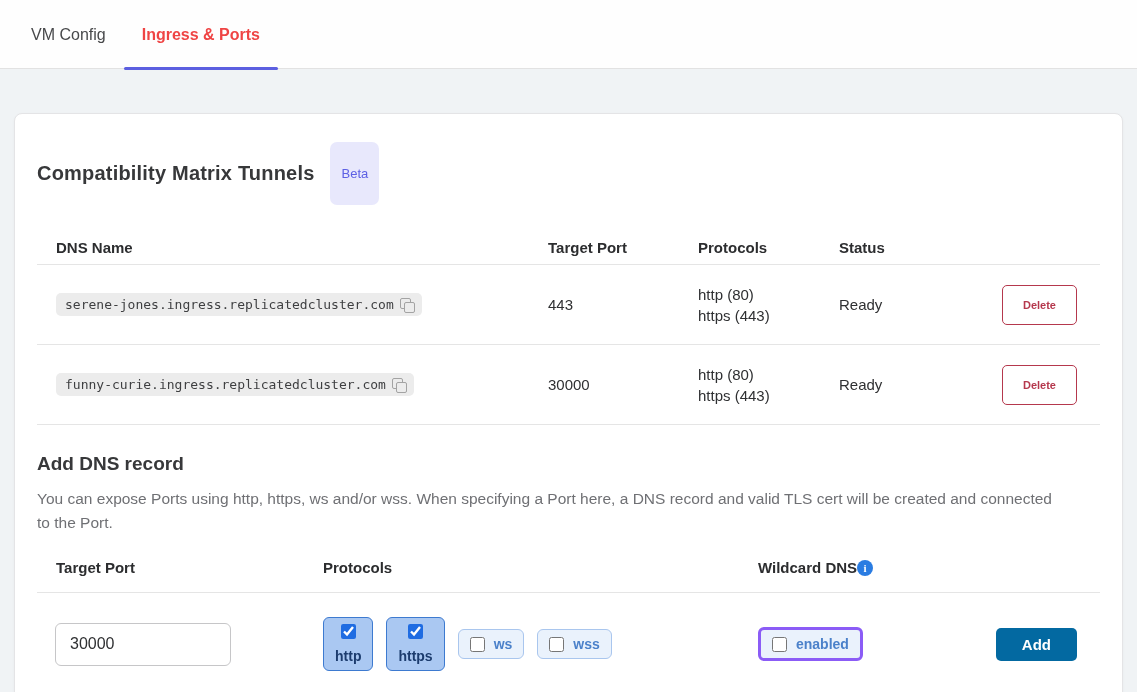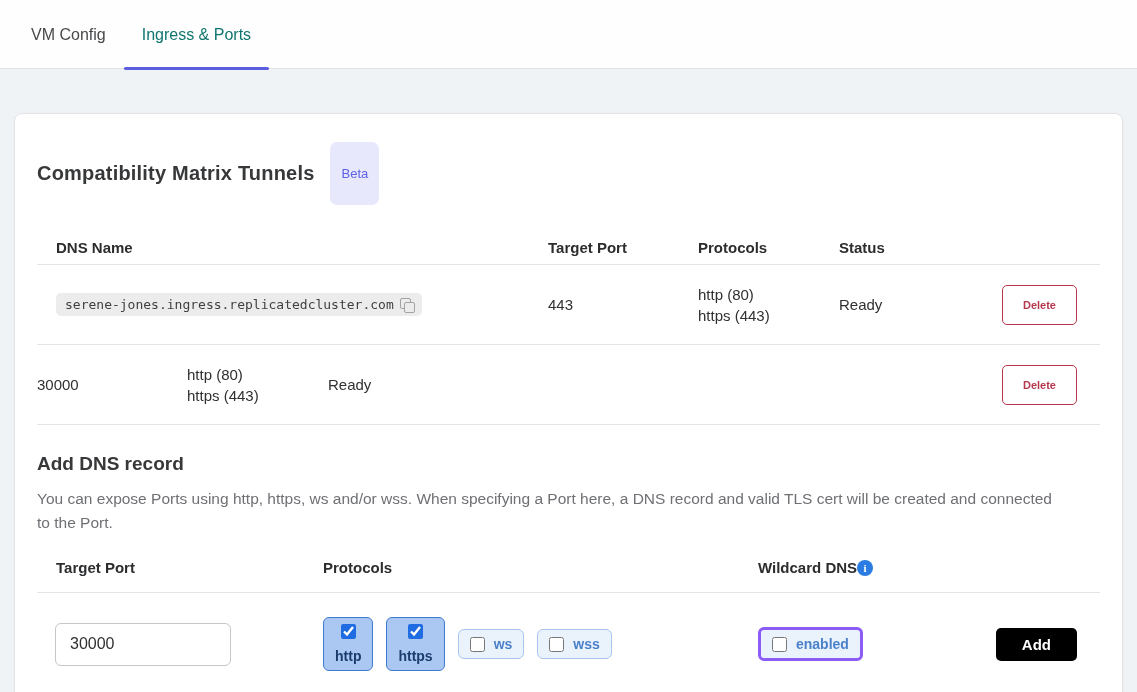--- a/index.html
+++ b/index.html
@@ -21,22 +21,22 @@
     border-bottom: 1px solid #e2e2e2;
   }
   .tab {
     font-size: 16px;
     padding: 0 18px 24px 18px;
     color: #48494b;
     cursor: pointer;
     position: relative;
   }
   .tab.active {
-    color: #0f766e;
-    font-weight: 400;
+    color: #ef4444;
+    font-weight: 700;
   }
   .tab.active::after {
     content: "";
     position: absolute;
     left: 0; right: 0; bottom: -2px;
     height: 3px;
     background: #5c5fe0;
     border-radius: 2px;
   }
 
@@ -181,21 +181,21 @@
     accent-color: #1f6ce2;
     cursor: pointer;
   }
   .check-pill.checked   { background: #aac8f2; border: 1px solid #3d7ad0; color: #1c3c6e; flex-direction: column; }
   .check-pill.unchecked { background: #eaf2fc; border: 1px solid #a9c6ee; color: #4b81ca; }
   .check-pill.wild      { background: #eaf2fc; border: 3px solid #8b5cf6; color: #4b81ca; }
 
   .add-btn {
     margin-left: auto;
     margin-right: 23px;
-    background: #000000;
+    background: #0369a1;
     border: none;
     color: #ffffff;
     font-weight: 700;
     font-size: 15px;
     font-family: "Liberation Sans", sans-serif;
     padding: 8px 26px;
     border-radius: 5px;
     cursor: pointer;
   }
   .card-footer { height: 21px; }
@@ -235,20 +235,26 @@
         <div>http (80)</div>
         <div>https (443)</div>
       </div>
       <div class="col-status cell">Ready</div>
       <div class="col-action">
         <button class="delete-btn">Delete</button>
       </div>
     </div>
 
     <div class="tbl-row data-row">
+      <div class="col-dns cell">
+        <span class="dns-pill">
+          <span>funny-curie.ingress.replicatedcluster.com</span>
+          <span class="copy-icon"></span>
+        </span>
+      </div>
       <div class="col-port cell">30000</div>
       <div class="col-proto cell proto-lines">
         <div>http (80)</div>
         <div>https (443)</div>
       </div>
       <div class="col-status cell">Ready</div>
       <div class="col-action">
         <button class="delete-btn">Delete</button>
       </div>
     </div>

